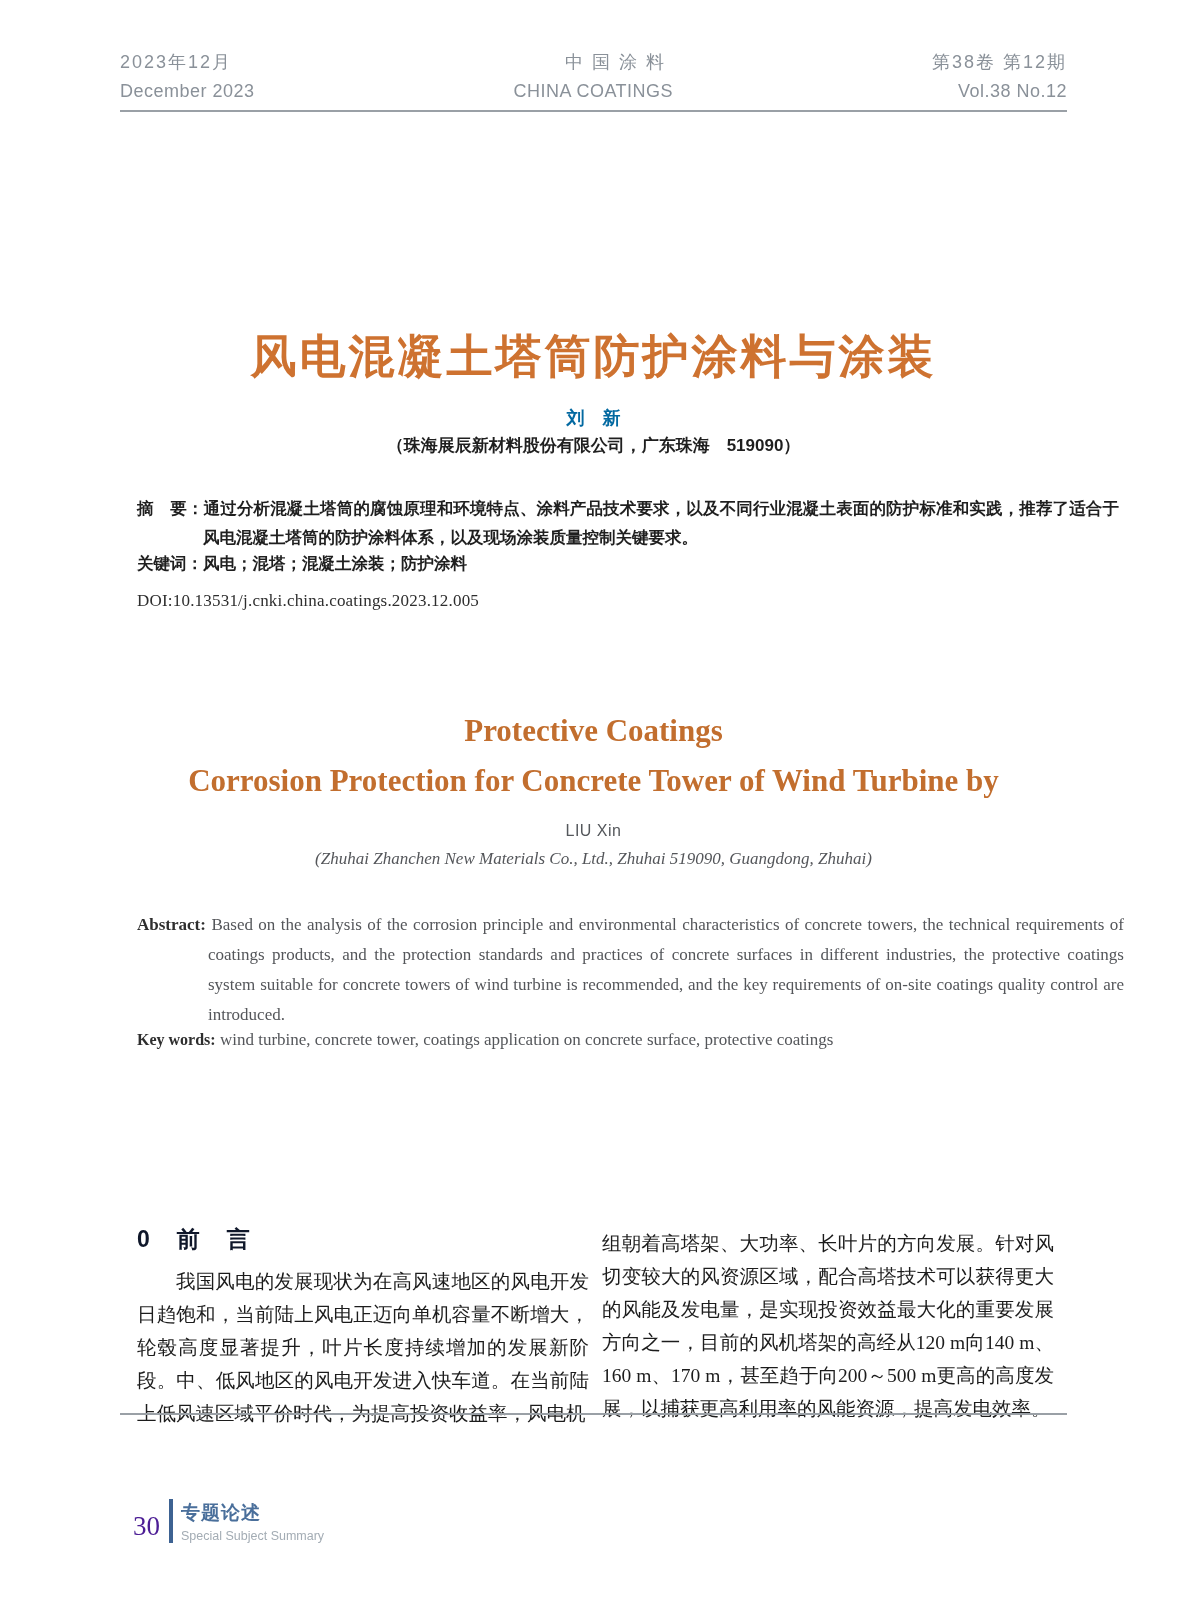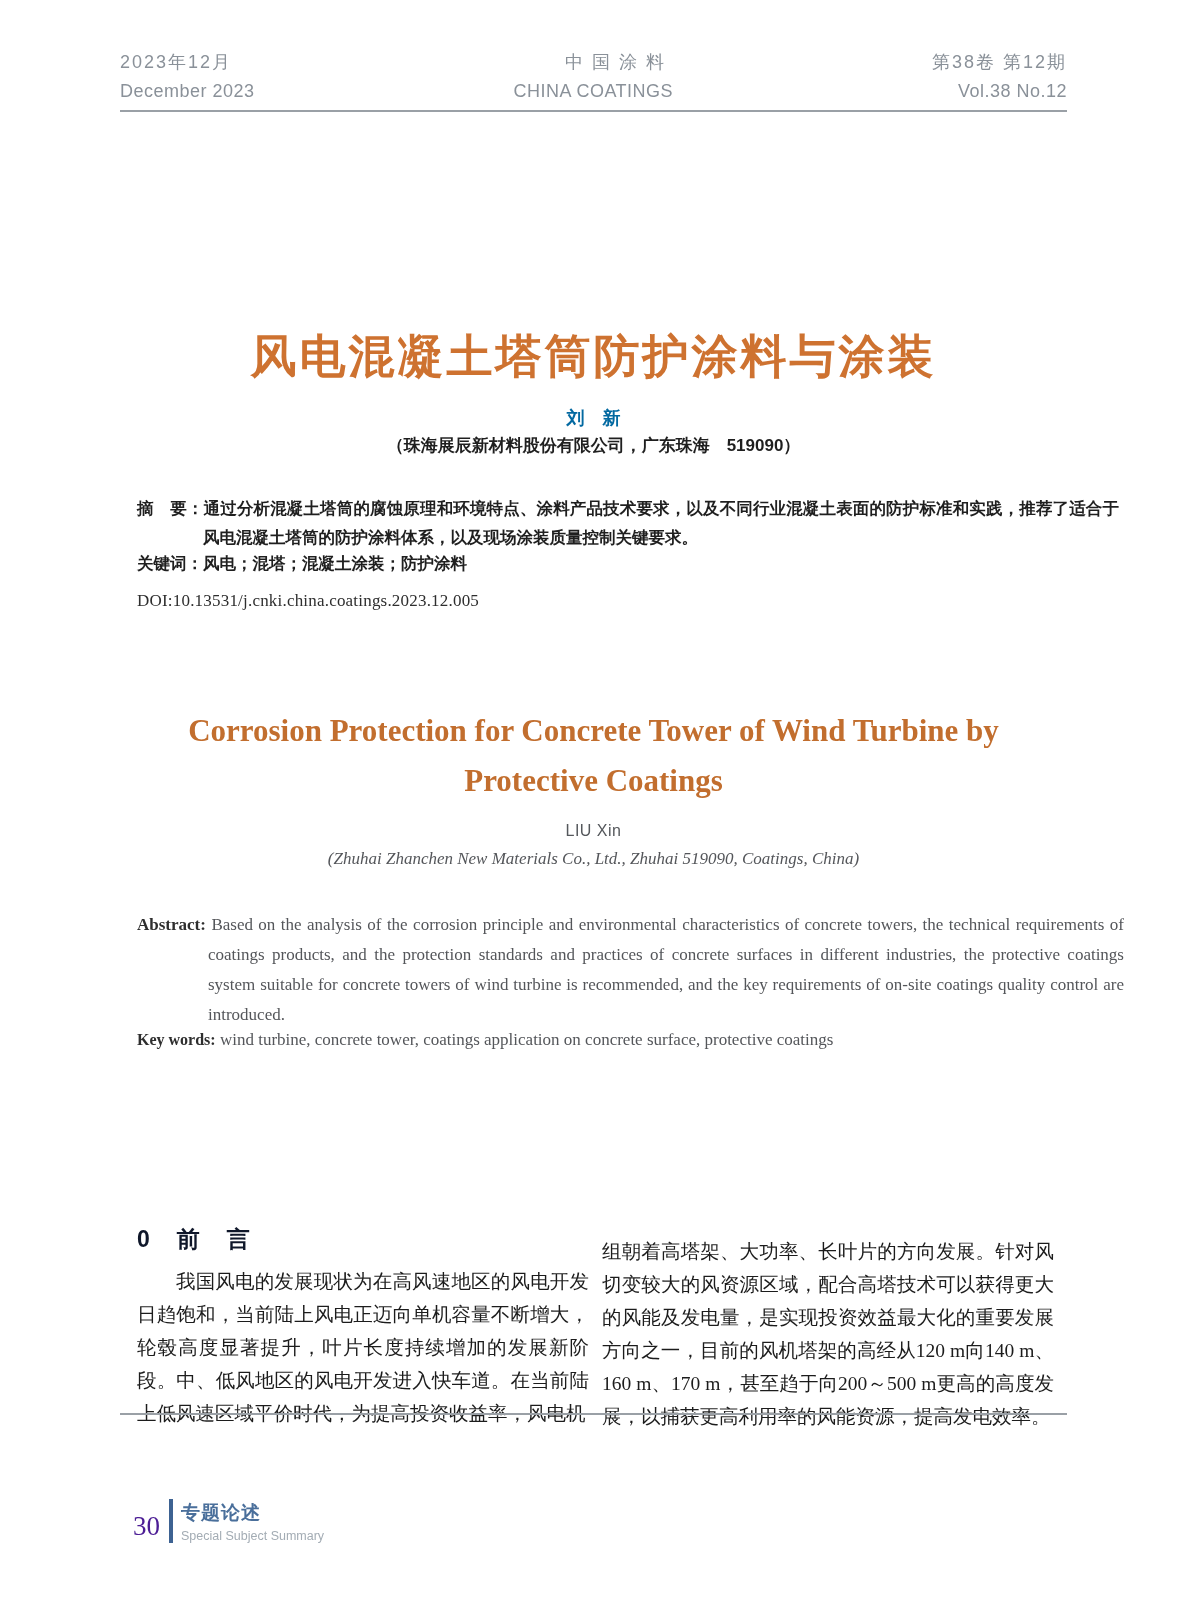--- a/index.html
+++ b/index.html
@@ -103,21 +103,21 @@
   .sec-head{
     font-size:23px;font-weight:bold;color:#0f172a;
     letter-spacing:2px;margin:0 0 10px 0;
   }
   .body-par{
     font-family:"Liberation Serif",serif;
     font-size:19.5px;line-height:33px;color:#1c1c1c;
     text-align:justify;margin:0;
   }
   .body-par.indent{text-indent:2em;}
-  .col-right .body-par{margin-top:11px;}
+  .col-right .body-par{margin-top:3px;}
   
   .foot-rule{
     position:absolute;left:120px;top:1413px;width:947px;height:0;
     border-top:2px solid #9aa0a6;
   }
   .footnote{
     position:absolute;left:137px;top:1424px;width:916px;
     font-size:15.5px;font-weight:600;line-height:30px;color:#2a2a2a;
   }
   
@@ -158,25 +158,25 @@
   <div class="title-zh">风电混凝土塔筒防护涂料与涂装</div>
   <div class="author-zh">刘　新</div>
   <div class="affil-zh">（珠海展辰新材料股份有限公司，广东珠海　519090）</div>
 
   <p class="abs-zh"><b>摘　要：</b><span>通过分析混凝土塔筒的腐蚀原理和环境特点、涂料产品技术要求，以及不同行业混凝土表面的防护标准和实践，推荐了适合于风电混凝土塔筒的防护涂料体系，以及现场涂装质量控制关键要求。</span></p>
   <p class="kw-zh"><b>关键词：</b><span>风电；混塔；混凝土涂装；防护涂料</span></p>
 
   <div class="doi">DOI:10.13531/j.cnki.china.coatings.2023.12.005</div>
 
   <div class="title-en">
+    <div>Protective Coatings</div>
     <div>Corrosion Protection for Concrete Tower of Wind Turbine by</div>
-    <div>Protective Coatings</div>
   </div>
   <div class="author-en">LIU Xin</div>
-  <div class="affil-en">(Zhuhai Zhanchen New Materials Co., Ltd., Zhuhai 519090, Coatings, China)</div>
+  <div class="affil-en">(Zhuhai Zhanchen New Materials Co., Ltd., Zhuhai 519090, Guangdong, Zhuhai)</div>
 
   <p class="abs-en"><b>Abstract:</b><span> Based on the analysis of the corrosion principle and environmental characteristics of concrete towers, the technical requirements of coatings products, and the protection standards and practices of concrete surfaces in different industries, the protective coatings system suitable for concrete towers of wind turbine is recommended, and the key requirements of on-site coatings quality control are introduced.</span></p>
   <p class="kw-en"><b>Key words:</b><span> wind turbine, concrete tower, coatings application on concrete surface, protective coatings</span></p>
 
   <div class="col-left">
     <h2 class="sec-head">0　前　言</h2>
     <p class="body-par indent">我国风电的发展现状为在高风速地区的风电开发日趋饱和，当前陆上风电正迈向单机容量不断增大，轮毂高度显著提升，叶片长度持续增加的发展新阶段。中、低风地区的风电开发进入快车道。在当前陆上低风速区域平价时代，为提高投资收益率，风电机</p>
   </div>
   <div class="col-right">
     <p class="body-par">组朝着高塔架、大功率、长叶片的方向发展。针对风切变较大的风资源区域，配合高塔技术可以获得更大的风能及发电量，是实现投资效益最大化的重要发展方向之一，目前的风机塔架的高经从120 m向140 m、160 m、170 m，甚至趋于向200～500 m更高的高度发展，以捕获更高利用率的风能资源，提高发电效率。</p>

